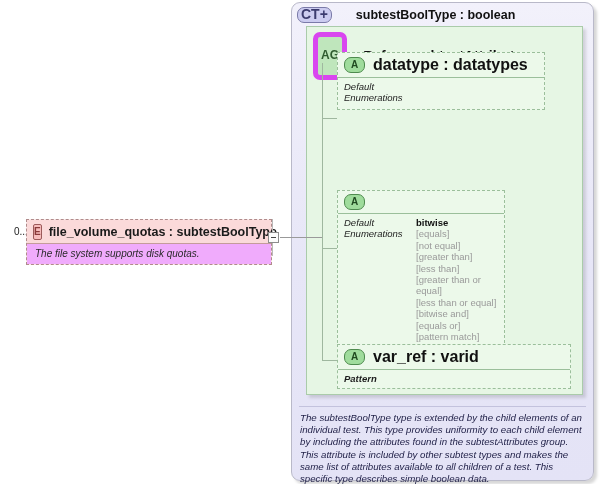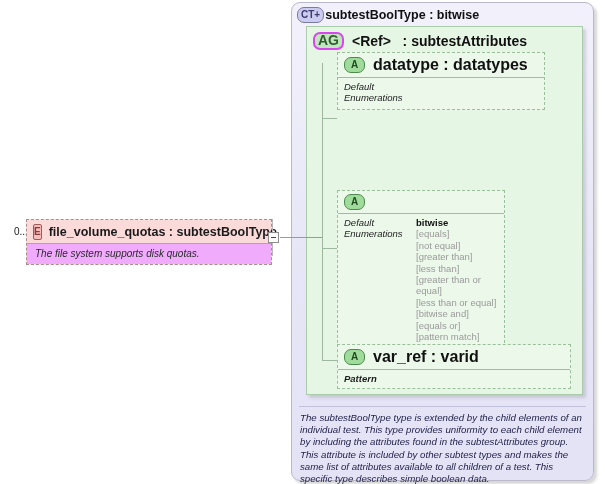--- a/index.html
+++ b/index.html
@@ -125,27 +125,27 @@
     top: 4px;
     display: flex;
     align-items: center;
   }
   .badge-ct {
     display: inline-block;
     height: 14px;
     line-height: 13px;
     padding: 0 3px;
     text-align: center;
-    font-size: 10px;
+    font-size: 14px;
     font-weight: bold;
     color: #3b3b6e;
     background: #ccccf0;
     border: 1px solid #7a7aa8;
     border-radius: 7px;
-    margin-right: 1px;
+    margin-right: 24px;
     white-space: nowrap;
   }
   #ct-title {
     font-size: 12.5px;
     font-weight: bold;
     color: #111;
     white-space: nowrap;
   }
 
   
@@ -164,27 +164,27 @@
     position: absolute;
     left: 6px;
     top: 5px;
     display: flex;
     align-items: center;
   }
   .badge-ag {
     display: inline-block;
     height: 14px;
     line-height: 13px;
-    padding: 0 3px;
+    padding: 12px 3px;
     text-align: center;
-    font-size: 14px;
+    font-size: 12px;
     font-weight: bold;
     color: #2f5b2f;
     background: #bfe6bc;
-    border: 2px solid #d946ef;
+    border: 5px solid #d946ef;
     border-radius: 7px;
     margin-right: 8px;
     white-space: nowrap;
   }
   #ag-title {
     font-size: 14px;
     font-weight: bold;
     color: #111;
     white-space: nowrap;
   }
@@ -324,21 +324,21 @@
   <div id="element-doc">The file system supports disk quotas.</div>
 </div>
 
 <div id="conn-stub"></div>
 <div id="conn-toggle"></div>
 <div id="conn-line"></div>
 
 <div id="ct-box">
   <div id="ct-header">
     <span class="badge-ct"><span>CT</span><span>+</span></span>
-    <span id="ct-title">subtestBoolType : bitwise</span>
+    <span id="ct-title">subtestBoolType : boolean</span>
   </div>
 </div>
 
 <div id="ag-box">
   <div id="ag-header">
     <span class="badge-ag">AG</span>
     <span id="ag-title"><span>&lt;Ref&gt;</span>&nbsp;&nbsp;&nbsp;<span>: subtestAttributes</span></span>
   </div>
 </div>
 

